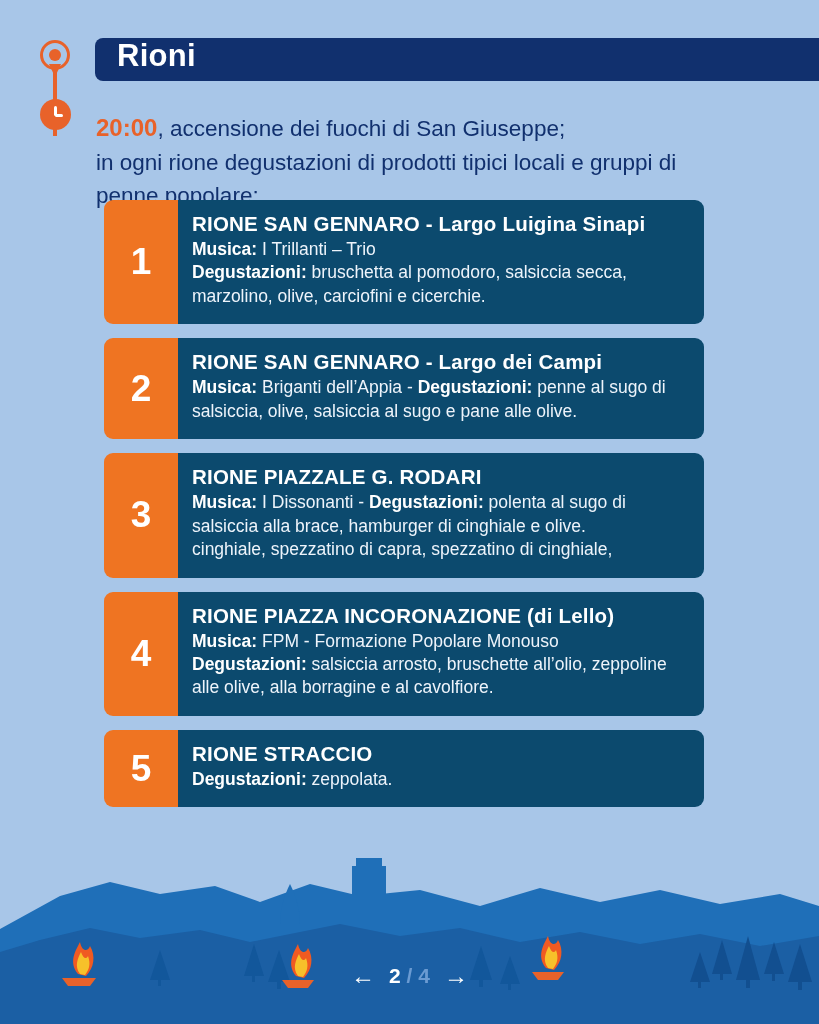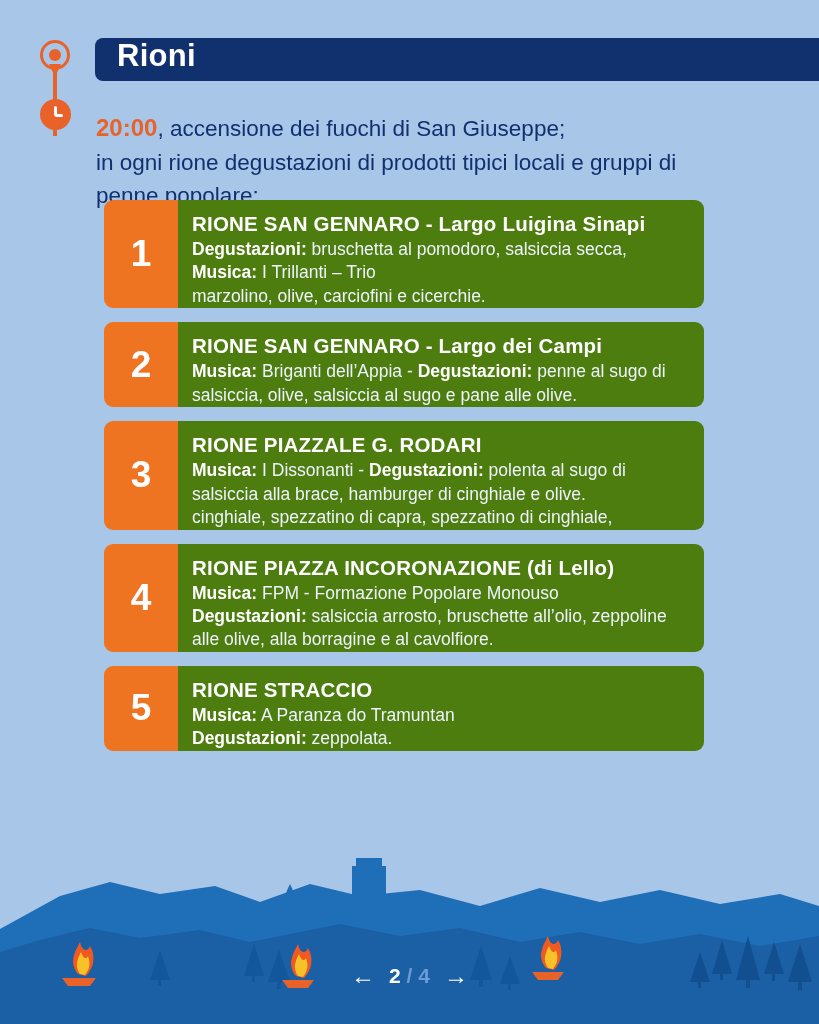--- a/index.html
+++ b/index.html
@@ -122,23 +122,23 @@
     display: flex;
     align-items: center;
     justify-content: center;
     color: #ffffff;
     font-size: 37px;
     font-weight: bold;
     z-index: 2;
   }
   .card .body {
     flex: 1 1 auto;
-    background: #4d7c0f;
+    background: #0c4a6e;
     border-radius: 0 9px 9px 0;
-    padding: 12px 16px 0 20px;
+    padding: 12px 16px 16px 20px;
     color: #ffffff;
     margin-left: -6px;
   }
   .card .body .rname {
     font-size: 20.5px;
     font-weight: bold;
     letter-spacing: 0.2px;
     margin-bottom: 2px;
   }
   .card .body .line {
@@ -198,26 +198,26 @@
   <div>penne popolare:</div>
 </div>
 
 <div class="cards">
 
   <div class="card">
     <div class="num-box">1</div>
     <div class="body">
       <div class="rname">RIONE SAN GENNARO - Largo Luigina Sinapi</div>
       <div class="line">
+        <b>Musica:</b><span> I Trillanti – Trio</span>
+      </div>
+      <div class="line">
         <b>Degustazioni:</b><span> bruschetta al pomodoro, salsiccia secca,</span>
       </div>
       <div class="line">
-        <b>Musica:</b><span> I Trillanti – Trio</span>
-      </div>
-      <div class="line">
         <span>marzolino, olive, carciofini e cicerchie.</span>
       </div>
     </div>
   </div>
 
   <div class="card">
     <div class="num-box">2</div>
     <div class="body">
       <div class="rname">RIONE SAN GENNARO - Largo dei Campi</div>
       <div class="line">
@@ -258,23 +258,20 @@
       <div class="line">
         <span>alle olive, alla borragine e al cavolfiore.</span>
       </div>
     </div>
   </div>
 
   <div class="card">
     <div class="num-box">5</div>
     <div class="body">
       <div class="rname">RIONE STRACCIO</div>
-      <div class="line">
-        <b>Musica:</b><span> A Paranza do Tramuntan</span>
-      </div>
       <div class="line">
         <b>Degustazioni:</b><span> zeppolata.</span>
       </div>
     </div>
   </div>
 
 </div>
 
 <div class="landscape">
   <svg width="819" height="200" viewBox="0 0 819 200" xmlns="http://www.w3.org/2000/svg">

